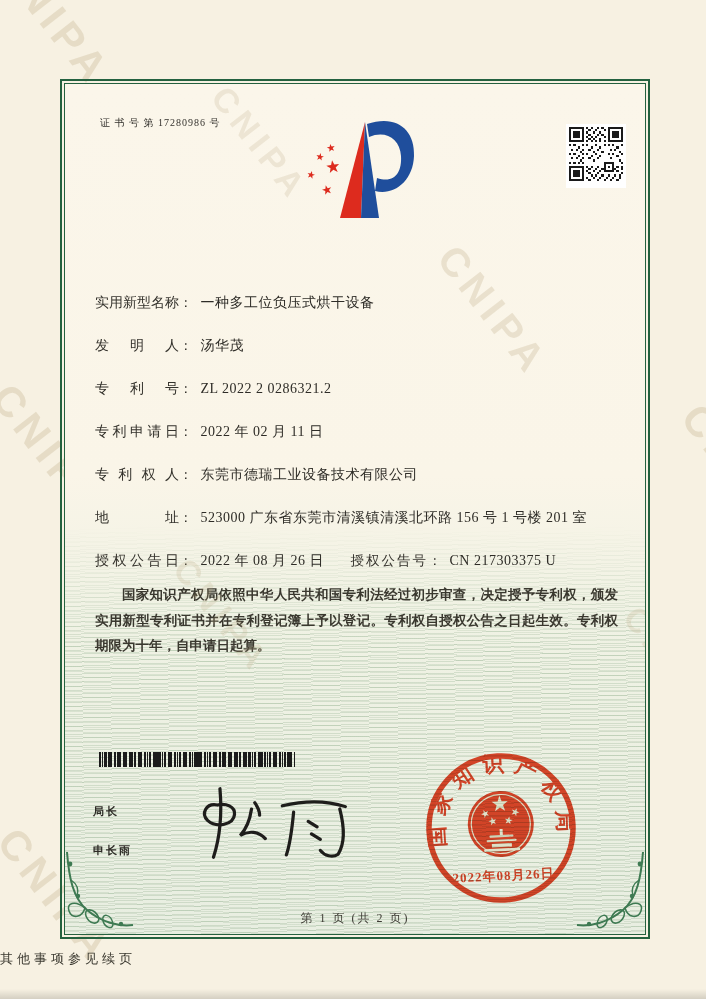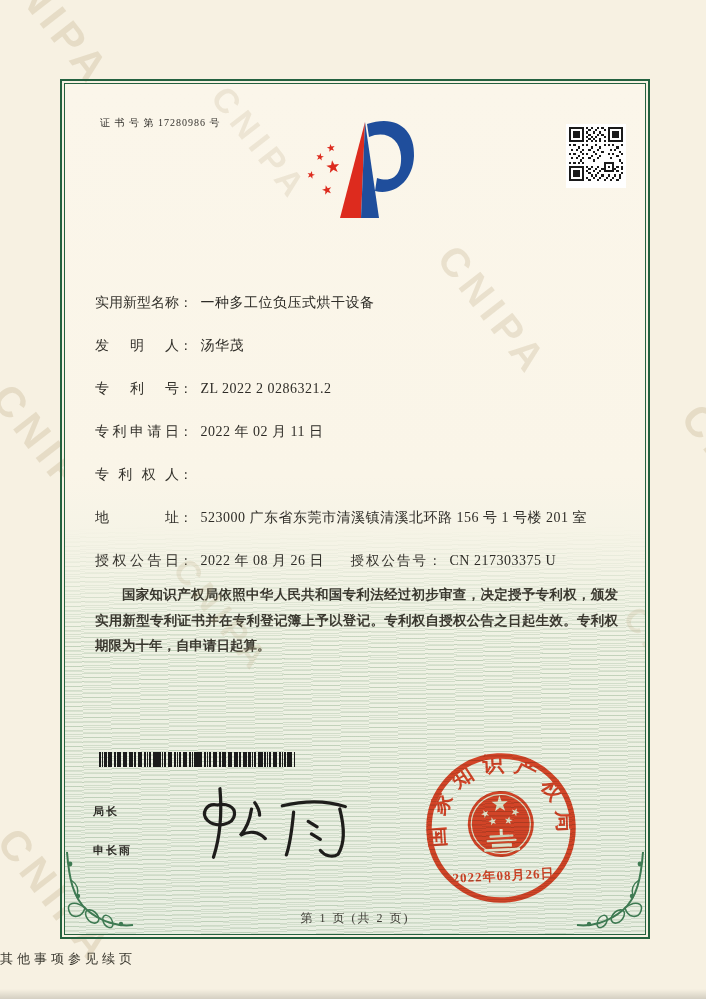--- a/index.html
+++ b/index.html
@@ -182,20 +182,21 @@
           <span class="fvalue">ZL 2022 2 0286321.2</span>
         </div>
         <div class="frow">
           <span class="flabel">专利申请日</span>
             <span class="fcolon">：</span>
           <span class="fvalue">2022 年 02 月 11 日</span>
         </div>
         <div class="frow">
           <span class="flabel">专利权人</span>
             <span class="fcolon">：</span>
+          <span class="fvalue">东莞市德瑞工业设备技术有限公司</span>
         </div>
         <div class="frow">
           <span class="flabel">地址</span>
             <span class="fcolon">：</span>
           <span class="fvalue">523000 广东省东莞市清溪镇清溪北环路 156 号 1 号楼 201 室</span>
         </div>
         <div class="frow">
           <span class="flabel">授权公告日</span>
             <span class="fcolon">：</span>
           <span class="fvalue-fixed">2022 年 08 月 26 日</span>

